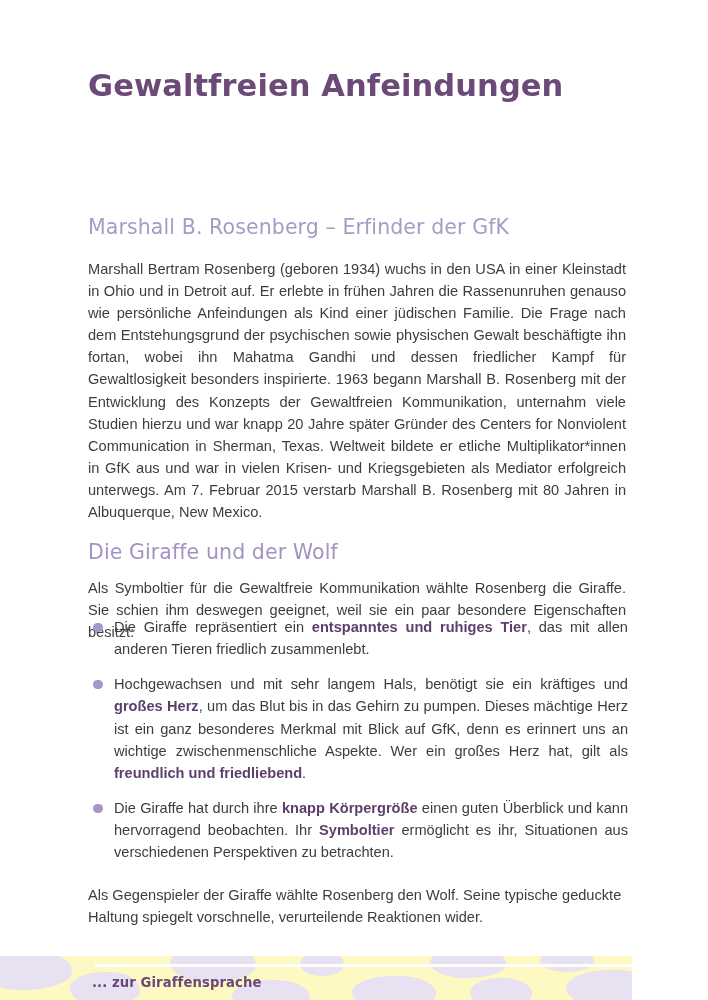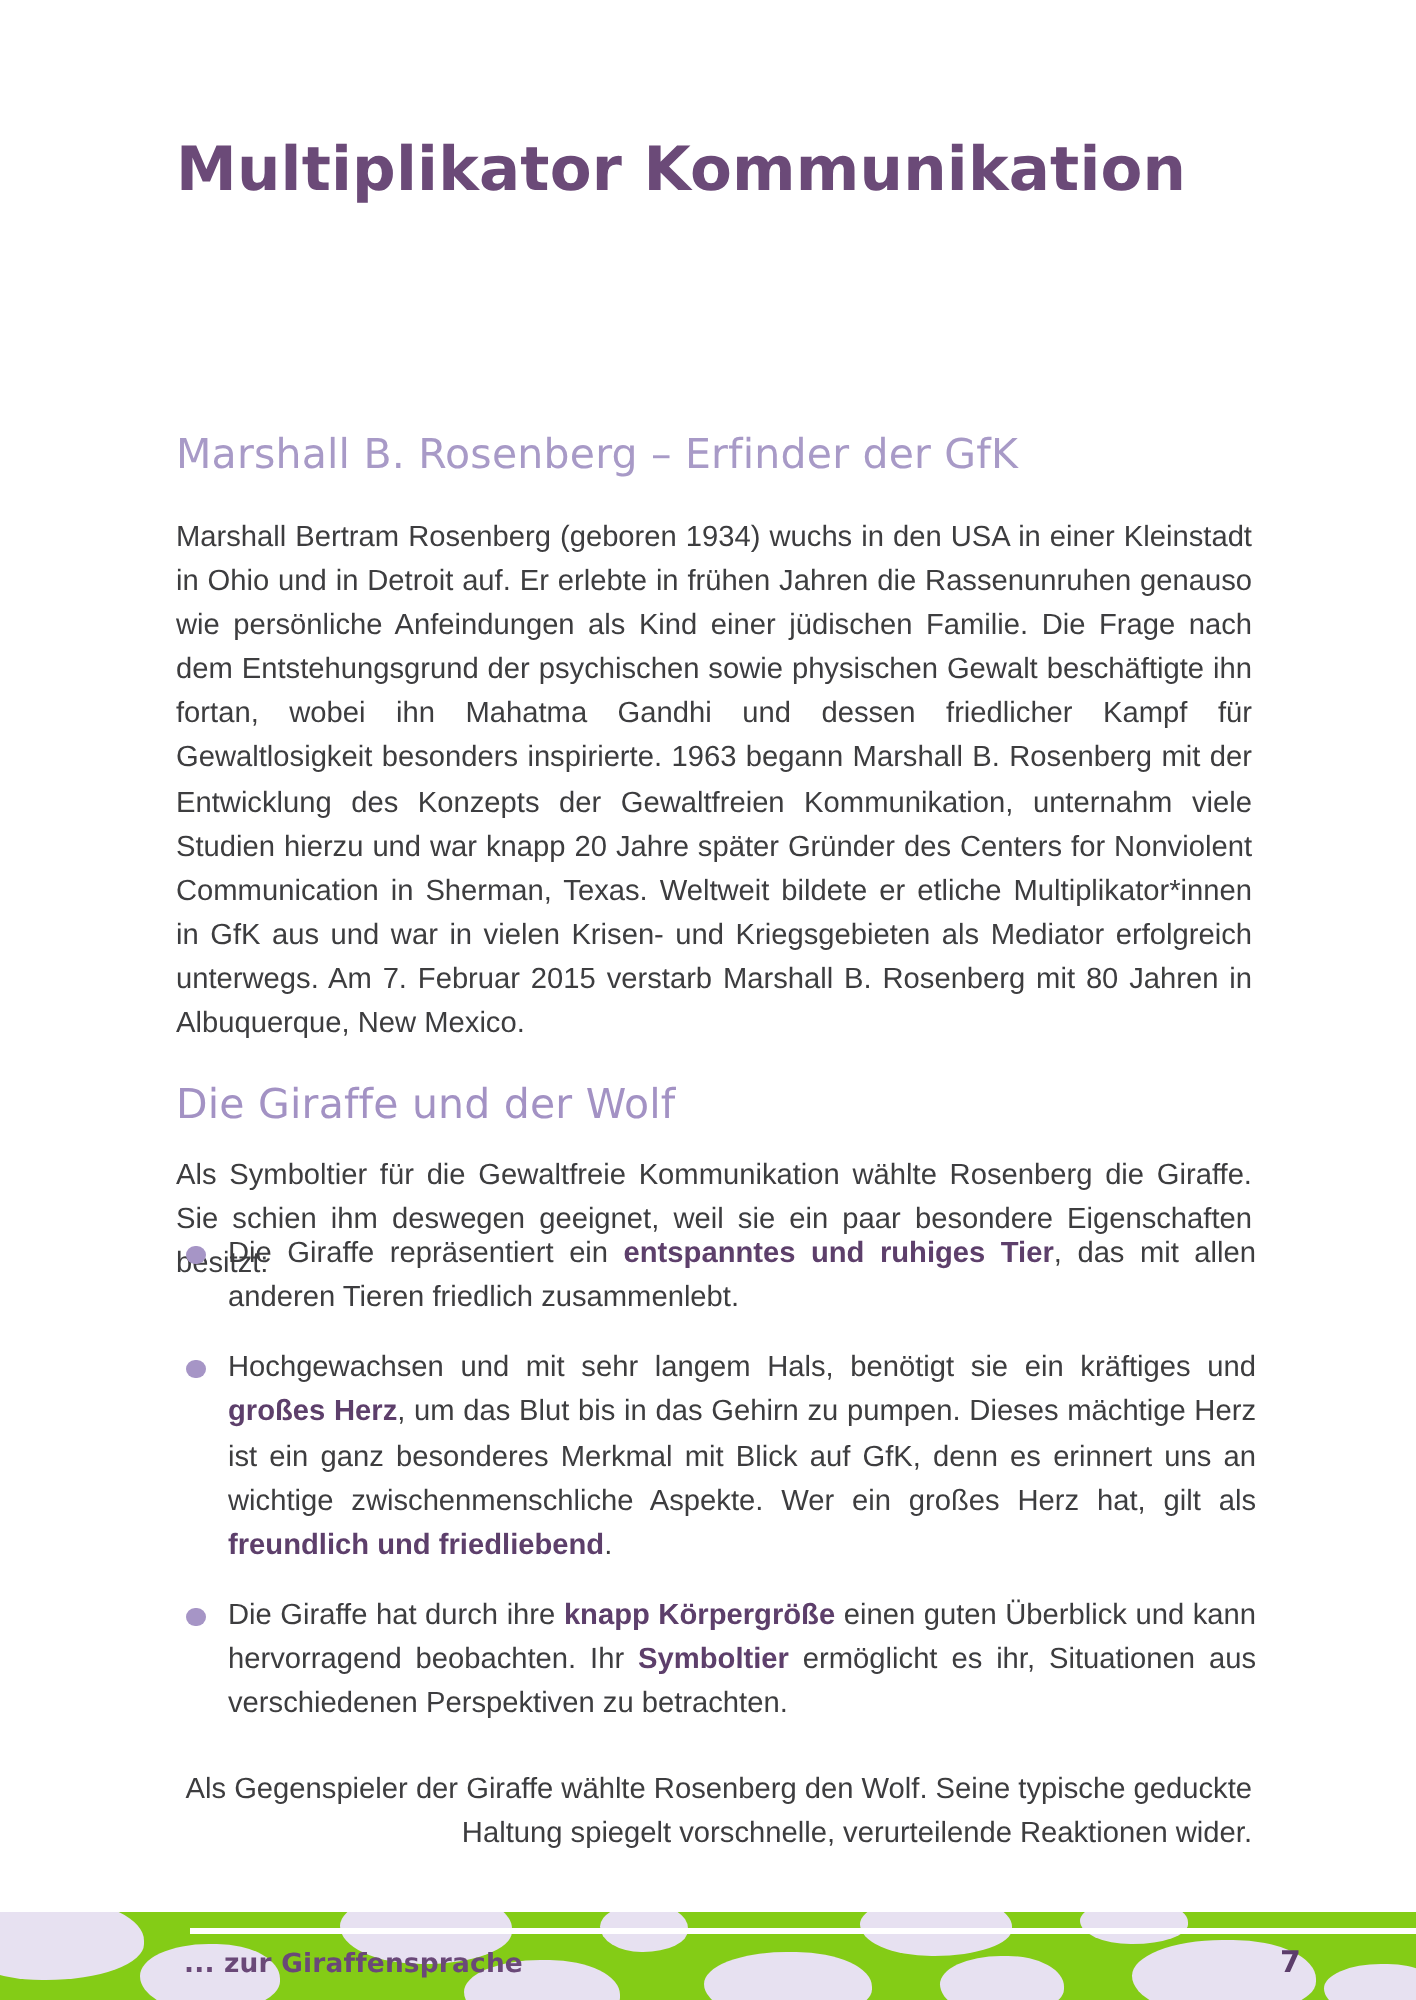--- a/index.html
+++ b/index.html
@@ -59,21 +59,21 @@
     font-size: 14.6px;
     line-height: 22.15px;
     color: #3d3d3f;
     text-align: justify;
     text-justify: inter-word;
     -webkit-hyphens: none;
     hyphens: none;
   }
   .p-bio     { top: 243px; }
   .p-symbol  { top: 562px; }
-  .p-wolf    { top: 869px; text-align: right; }
+  .p-wolf    { top: 869px; text-align: left; }
 
   .b {
     font-weight: bold;
     color: #5d3f6b;
   }
 
   
   .bullets {
     position: absolute;
     left: 88px;
@@ -99,24 +99,24 @@
     border-radius: 50%;
     background: #a695c6;
   }
   .bullet-row .txt { display: block; }
 
   
   .footer {
     position: absolute;
     left: 0;
     top: 956px;
-    width: 708px;
+    width: 632px;
     height: 44px;
     overflow: hidden;
-    background: #84cc16;
+    background: #fef9c3;
   }
   .footer .blob {
     position: absolute;
     background: #e7e1f1;
     border-radius: 50% 46% 52% 48% / 48% 52% 46% 54%;
   }
   .footer-rule {
     position: absolute;
     left: 95px;
     top: 8px;
@@ -145,21 +145,21 @@
     line-height: 19px;
     color: #5c3d6b;
   }
 </style>
 </head>
 <body>
 
 <div class="page">
 
   <h1 class="title">
-    <span class="l2">Multiplikator Kommunikation</span>
+    <span class="l2">Gewaltfreien Anfeindungen</span>
   </h1>
 
   <h2 class="h2 h2-rosenberg">Marshall B. Rosenberg – Erfinder der GfK</h2>
 
   <p class="body-text p-bio">Marshall Bertram Rosenberg (geboren 1934) wuchs in den USA in einer Kleinstadt in Ohio und in Detroit auf. Er erlebte in frühen Jahren die Rassenunruhen genauso wie persönliche Anfeindungen als Kind einer jüdischen Familie. Die Frage nach dem Entstehungsgrund der psychischen sowie physischen Gewalt beschäftigte ihn fortan, wobei ihn Mahatma Gandhi und dessen friedlicher Kampf für Gewaltlosigkeit besonders inspirierte. 1963 begann Marshall B. Rosenberg mit der Entwicklung des Konzepts der Gewaltfreien Kommunikation, unternahm viele Studien hierzu und war knapp 20 Jahre später Gründer des Centers for Nonviolent Communication in Sherman, Texas. Weltweit bildete er etliche Multiplikator*innen in GfK aus und war in vielen Krisen- und Kriegsgebieten als Mediator erfolgreich unterwegs. Am 7. Februar 2015 verstarb Marshall B. Rosenberg mit 80 Jahren in Albuquerque, New Mexico.</p>
 
   <h2 class="h2 h2-giraffe">Die Giraffe und der Wolf</h2>
 
   <p class="body-text p-symbol">Als Symboltier für die Gewaltfreie Kommunikation wählte Rosenberg die Giraffe. Sie schien ihm deswegen geeignet, weil sie ein paar besondere Eigenschaften besitzt:</p>
 

